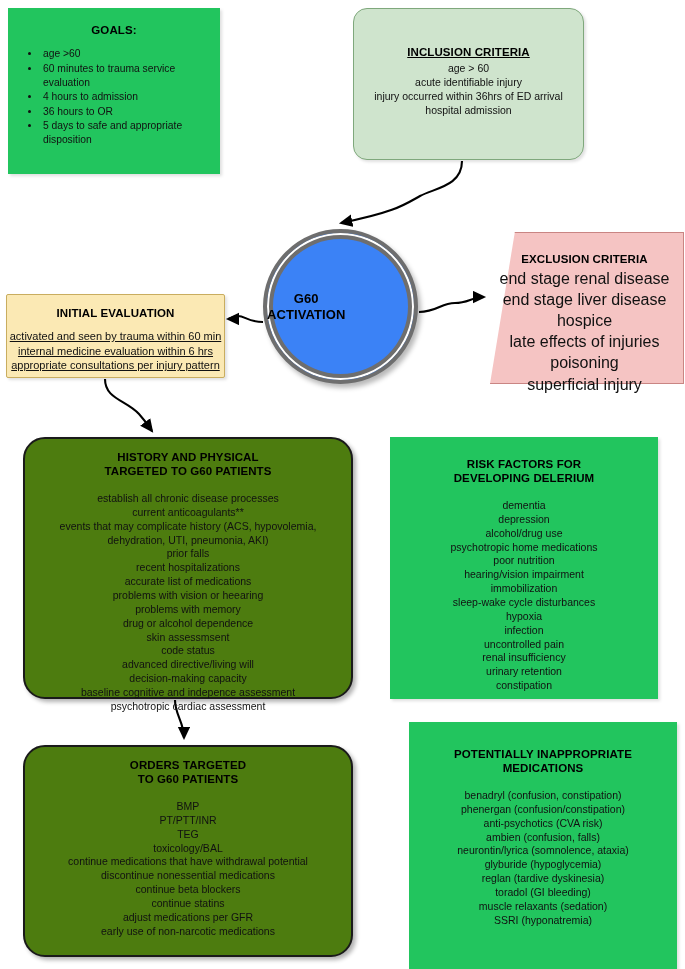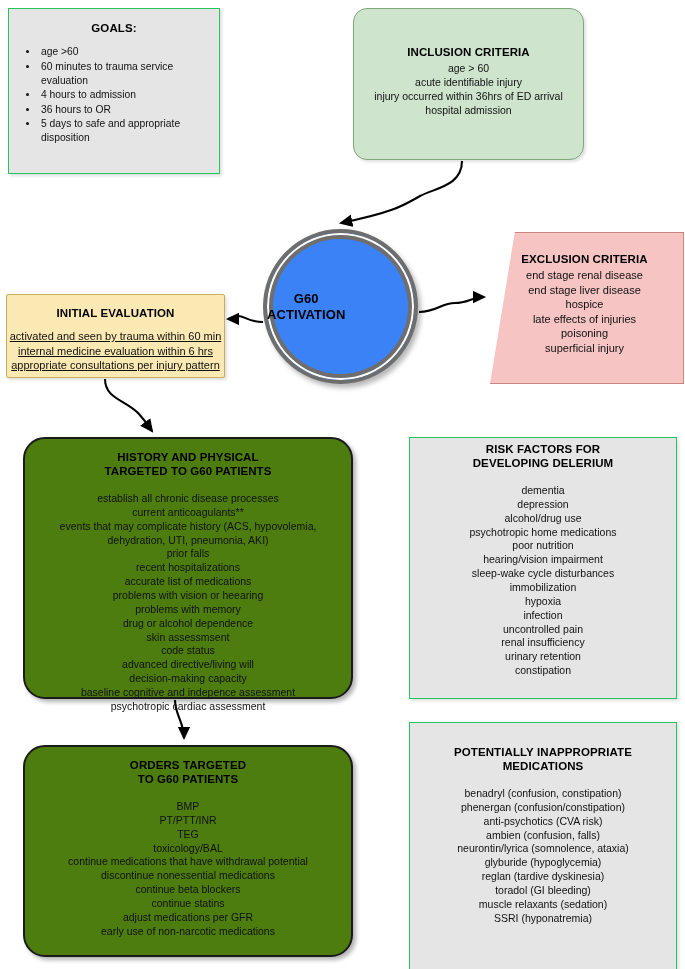--- a/index.html
+++ b/index.html
@@ -28,22 +28,22 @@
     font-size: 10.5px;
     color: #111;
     text-align: center;
     line-height: 1.32;
   }
   .node-body div { white-space: nowrap; }
 
   
   .panel-blue {
     position: absolute;
-    background: #e5e5e5;
-    border: 1px solid #22c55e;
+    background: #22c55e;
+    border: 3px solid #22c55e;
     box-shadow: 2px 2px 3px rgba(0,0,0,0.13);
   }
 
   
   #goals-box {
     left: 8px; top: 8px; width: 212px; height: 166px;
     padding: 12px 14px 0 14px;
   }
   #goals-box .node-title { margin-bottom: 10px; }
   #goals-list {
@@ -59,39 +59,39 @@
   
   #inclusion-box {
     position: absolute;
     left: 353px; top: 8px; width: 231px; height: 152px;
     background: #cfe4cd;
     border: 1px solid #7fa87c;
     border-radius: 14px;
     padding-top: 36px;
     box-shadow: 2px 2px 3px rgba(0,0,0,0.12);
   }
-  #inclusion-box .node-title { margin-bottom: 3px; }
+  #inclusion-box .node-title { margin-bottom: 3px; text-decoration: underline; }
 
   
   #exclusion-shape {
     position: absolute;
     left: 485px; top: 232px; width: 199px; height: 152px;
   }
   #exclusion-shape .trap {
     position: absolute; inset: 0;
     background: #f5c4c3;
     border: 1px solid #c98583;
     clip-path: polygon(15% 0%, 100% 0%, 100% 100%, 2.5% 100%);
     box-shadow: 2px 2px 3px rgba(0,0,0,0.10);
   }
   #exclusion-shape .content {
     position: absolute; left: 0; right: 0; top: 20px;
   }
   #exclusion-shape .node-title { margin-bottom: 2px; }
-  #exclusion-shape .node-body div { font-size: 11px; }
+  #exclusion-shape .node-body div { font-size: 16px; }
 
   
   #g60-circle {
     position: absolute;
     left: 263px; top: 229px; width: 155px; height: 155px;
     border-radius: 50%;
     background: #3b82f6;
     border: 4px solid #6e6e6e;
     box-shadow: 0 0 0 2px #ffffff inset,
                 0 0 0 6px #6e6e6e inset,
@@ -120,21 +120,21 @@
     border: 2px solid #1a1a1a;
     border-radius: 22px;
     box-shadow: 3px 3px 4px rgba(0,0,0,0.30);
   }
   #history-box { left: 23px; top: 437px; width: 330px; height: 262px; padding-top: 11px; }
   #history-box .node-title { margin-bottom: 14px; }
   #orders-box  { left: 23px; top: 745px; width: 330px; height: 212px; padding-top: 11px; }
   #orders-box  .node-title { margin-bottom: 14px; }
 
   
-  #risk-box { left: 409px; top: 437px; width: 268px; height: 262px; padding-top: 4px; }
+  #risk-box { left: 390px; top: 437px; width: 268px; height: 262px; padding-top: 17px; }
   #risk-box .node-title { margin-bottom: 14px; }
   #meds-box { left: 409px; top: 722px; width: 268px; height: 257px; padding-top: 22px; }
   #meds-box .node-title { margin-bottom: 14px; }
 
   
   #connectors {
     position: absolute; left: 0; top: 0;
     width: 685px; height: 969px;
     pointer-events: none;
   }
@@ -244,22 +244,22 @@
       <div>RISK FACTORS FOR</div>
       <div>DEVELOPING DELERIUM</div>
     </div>
     <div class="node-body">
       <div>dementia</div>
       <div>depression</div>
       <div>alcohol/drug use</div>
       <div>psychotropic home medications</div>
       <div>poor nutrition</div>
       <div>hearing/vision impairment</div>
+      <div>immobilization</div>
       <div>sleep-wake cycle disturbances</div>
-      <div>immobilization</div>
       <div>hypoxia</div>
       <div>infection</div>
       <div>uncontrolled pain</div>
       <div>renal insufficiency</div>
       <div>urinary retention</div>
       <div>constipation</div>
     </div>
   </div>
 
   <div class="box-gray" id="orders-box">

